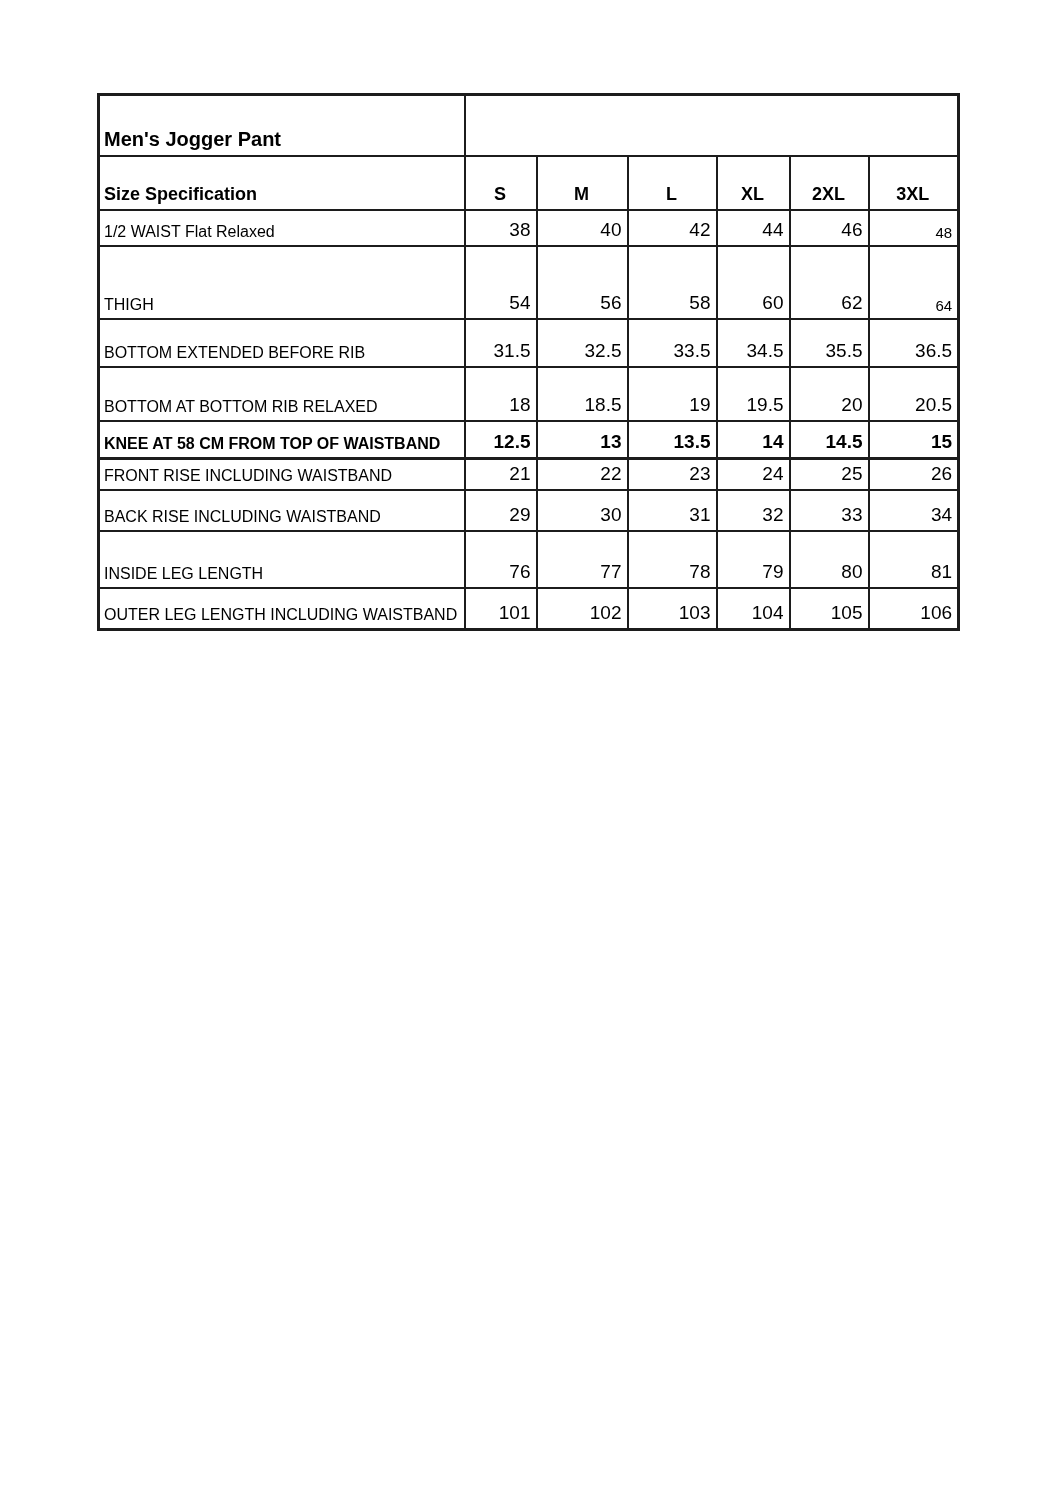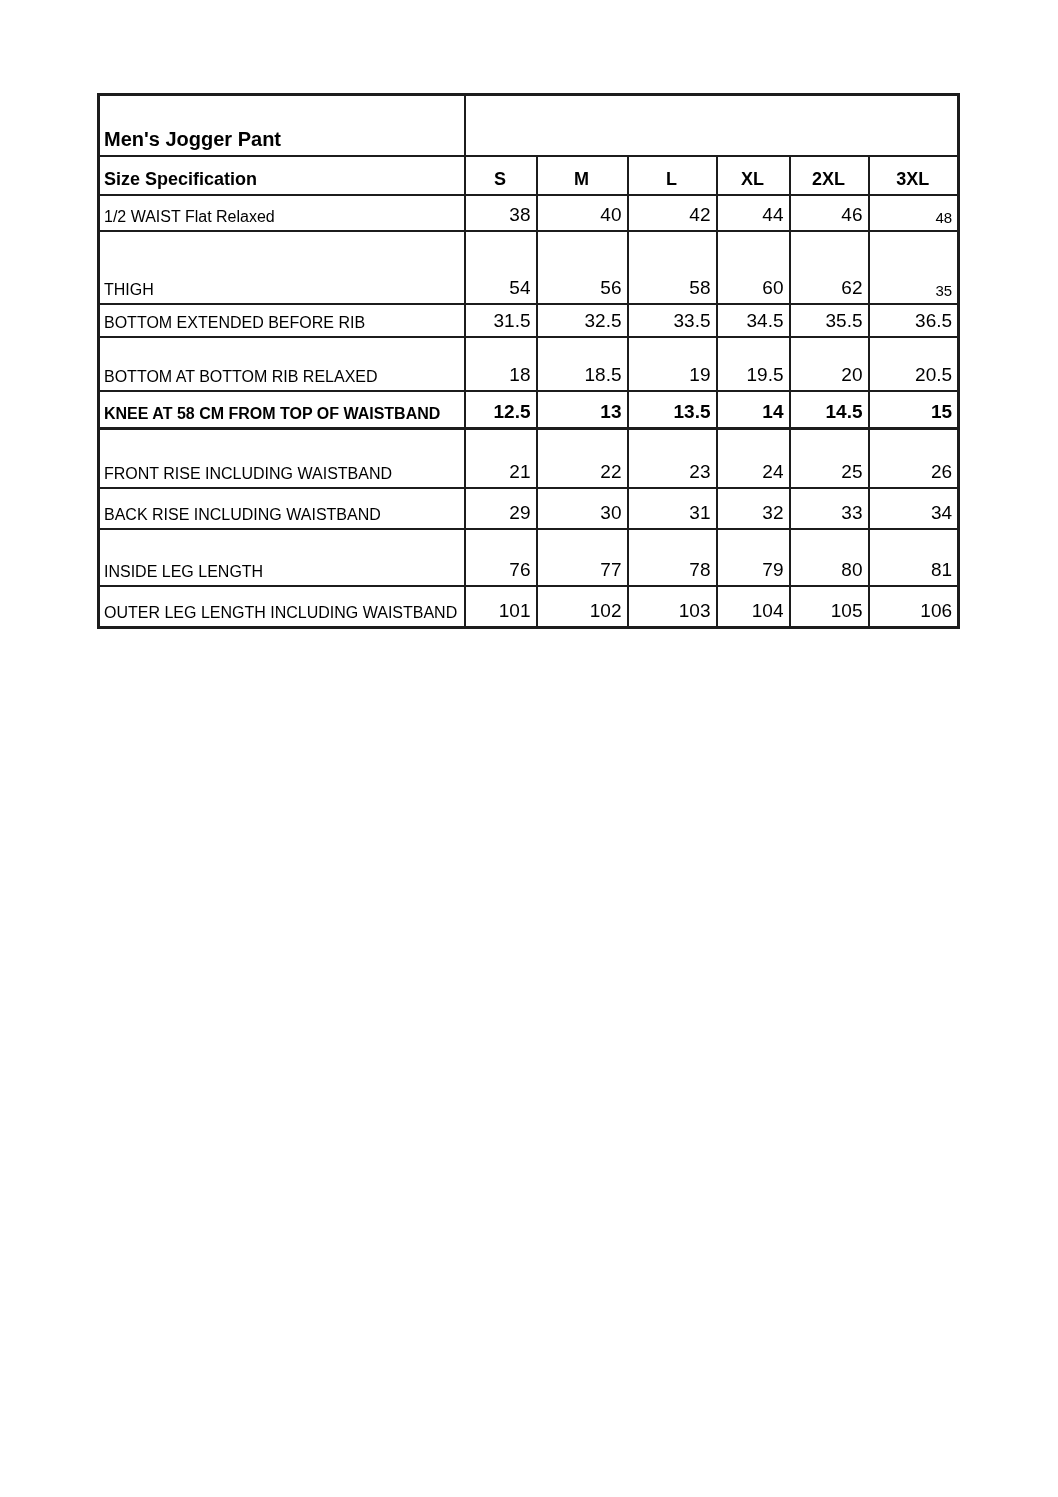--- a/index.html
+++ b/index.html
@@ -25,28 +25,28 @@
     border: 3px solid #1c1c1c;
   }
   table.size-chart td {
     border: 2px solid #1c1c1c;
     vertical-align: bottom;
     padding: 0 5px 4px 4px;
     overflow: hidden;
     white-space: nowrap;
   }
   tr.title-row { height: 61px; }
-  tr.header-row { height: 39px; }
+  tr.header-row { height: 54px; }
   tr.data-row { height: 40px; }
   tr.row-waist { height: 36px; }
   tr.row-thigh { height: 73px; }
-  tr.row-bottom-ext { height: 33px; }
+  tr.row-bottom-ext { height: 48px; }
   tr.row-bottom-rib { height: 54px; }
   tr.row-knee { height: 38px; font-weight: bold; }
-  tr.row-front-rise { height: 59px; }
+  tr.row-front-rise { height: 31px; }
   tr.row-back-rise { height: 41px; }
   tr.row-inside-leg { height: 57px; }
   tr.row-outer-leg { height: 42px; margin-top: 45px; }
 
   td.title-cell {
     font-size: 20px;
     font-weight: bold;
     padding-bottom: 9px;
   }
   td.spec-cell {
@@ -116,21 +116,21 @@
     <td class="num small-num">48</td>
   </tr>
 
   <tr class="data-row row-thigh">
     <td class="label-cell">THIGH</td>
     <td class="num">54</td>
     <td class="num">56</td>
     <td class="num">58</td>
     <td class="num">60</td>
     <td class="num">62</td>
-    <td class="num small-num">35</td>
+    <td class="num small-num">64</td>
   </tr>
 
   <tr class="data-row row-bottom-ext">
     <td class="label-cell">BOTTOM EXTENDED BEFORE RIB</td>
     <td class="num">31.5</td>
     <td class="num">32.5</td>
     <td class="num">33.5</td>
     <td class="num">34.5</td>
     <td class="num">35.5</td>
     <td class="num">36.5</td>

